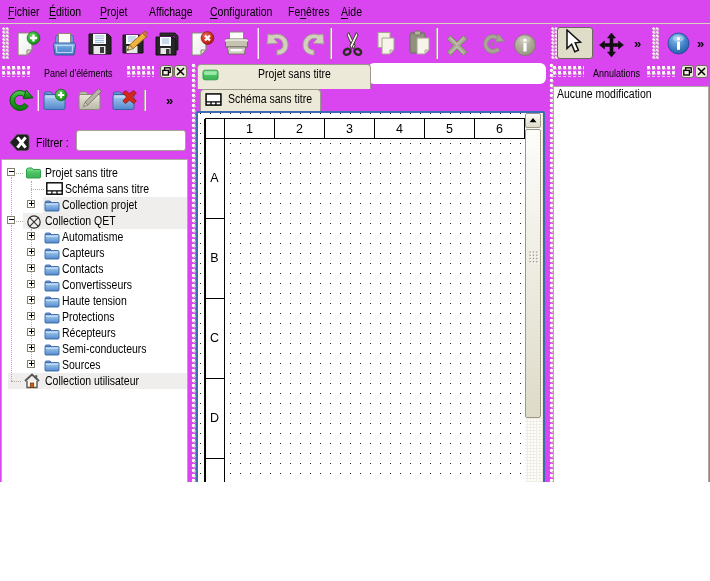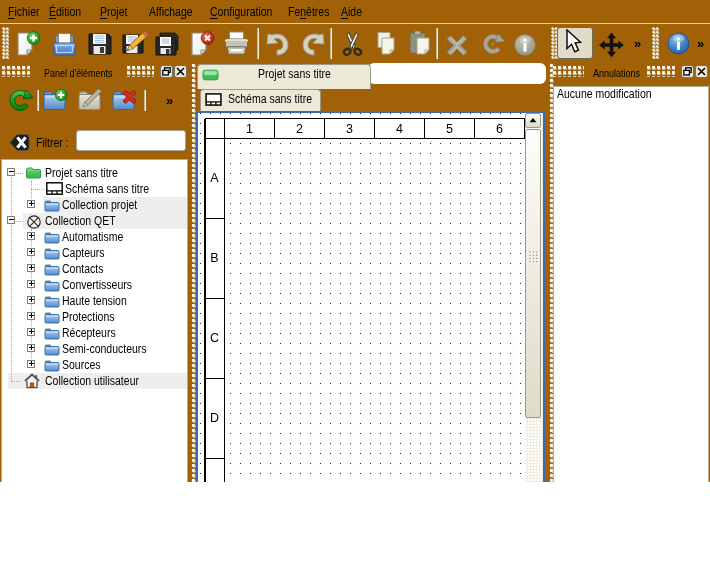--- a/index.html
+++ b/index.html
@@ -1,16 +1,16 @@
 <!DOCTYPE html>
 <html><head><meta charset="utf-8">
 <style>
 html,body{margin:0;padding:0;}
 *{-webkit-font-smoothing:antialiased;}
-#w{-webkit-font-smoothing:antialiased;position:relative;width:710px;height:482px;background:#a16207;font-family:"Liberation Sans",sans-serif;overflow:hidden;}
+#w{-webkit-font-smoothing:antialiased;position:relative;width:710px;height:482px;background:#d946ef;font-family:"Liberation Sans",sans-serif;overflow:hidden;}
 .abs{position:absolute;}
 .txt{position:absolute;white-space:nowrap;color:#000;}
 .sep{position:absolute;width:1px;background:#b7b4a4;border-right:1px solid #f4f2e8;}
 .handle{position:absolute;width:7px;background-image:radial-gradient(circle at 1.4px 1.4px,#fbfaf6 36%,rgba(0,0,0,0) 42%),radial-gradient(circle at 2.4px 2.4px,#cdcaba 32%,rgba(0,0,0,0) 40%);background-size:3.6px 3.6px;}
 .dtex{position:absolute;height:11px;background-image:radial-gradient(circle at 1.3px 1.3px,rgba(253,252,246,.95) 34%,rgba(0,0,0,0) 40%),radial-gradient(circle at 2.6px 2.6px,rgba(205,201,183,.75) 30%,rgba(0,0,0,0) 37%);background-size:5px 5.2px;}
 .dockbtn{position:absolute;width:13px;height:13px;background:#eeebdd;border:1px solid #73715f;border-radius:3px;box-sizing:border-box;}
 .splitv{position:absolute;width:6px;background-image:radial-gradient(circle at 2.2px 2.2px,#fdfcf8 30%,rgba(0,0,0,0) 38%),radial-gradient(circle at 3.2px 3.2px,#c9c6b5 28%,rgba(0,0,0,0) 36%);background-size:6px 5px;}
 .menu{font-size:12.5px;}
 .ui{font-size:12.5px;transform:scaleX(0.84);transform-origin:0 0;}
 .dock{font-size:11.5px;transform:scaleX(0.78);transform-origin:0 0;}

